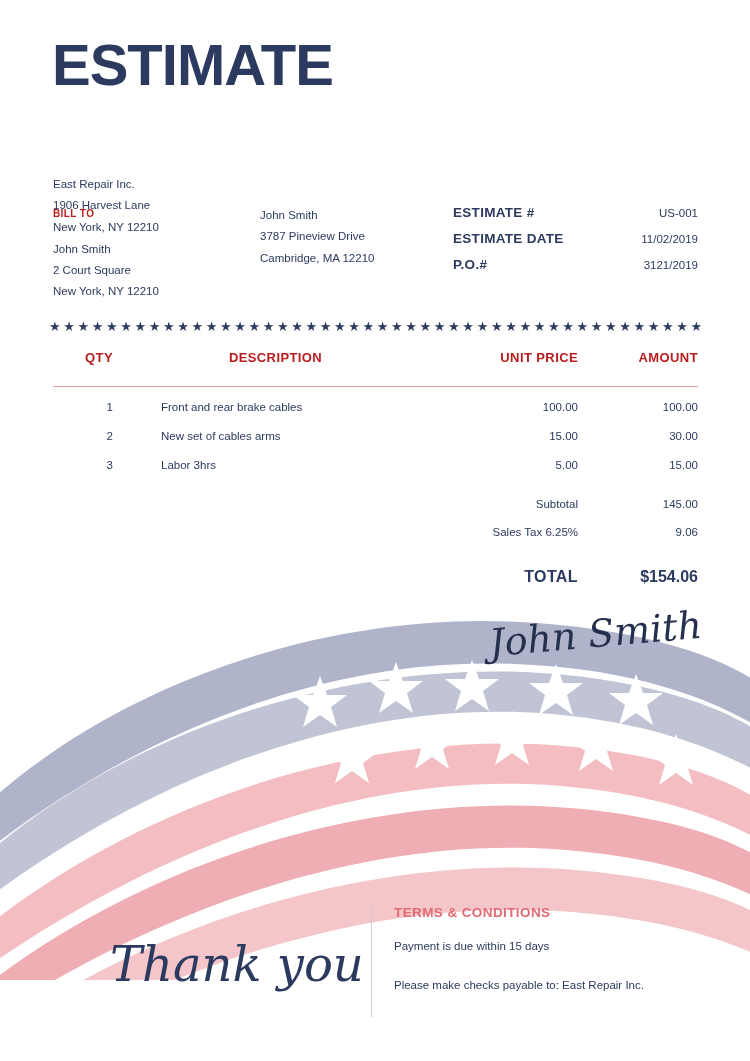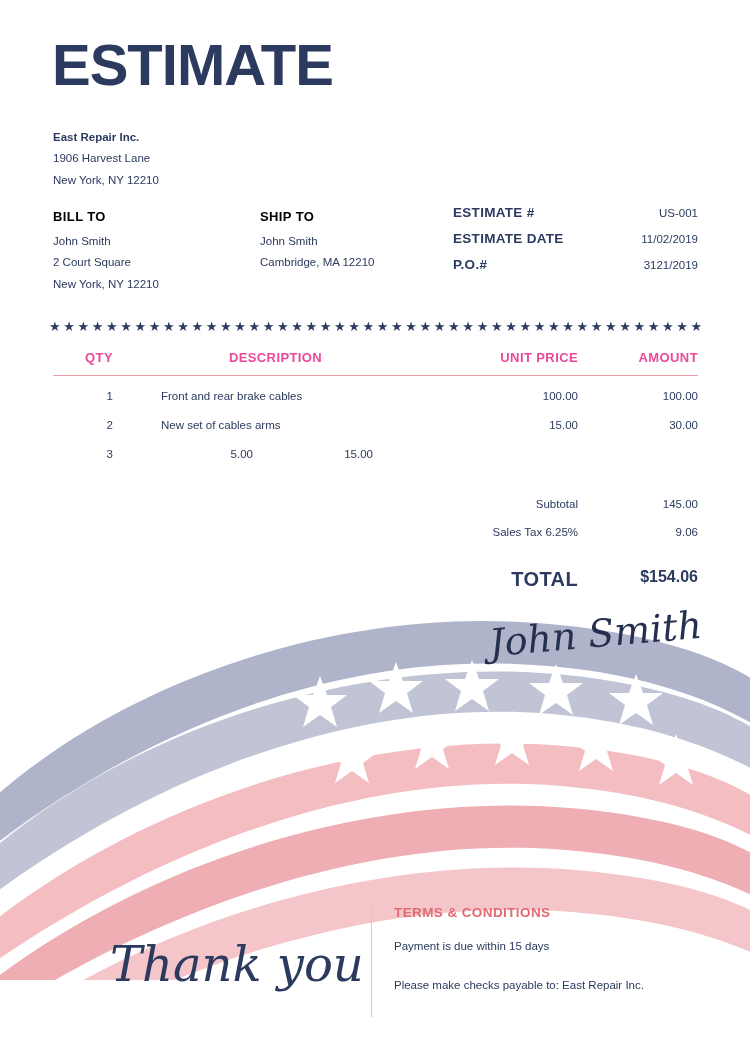--- a/index.html
+++ b/index.html
@@ -33,44 +33,44 @@
 
   
   .company {
     position: absolute;
     left: 53px;
     top: 127px;
     font-size: 11.5px;
     line-height: 1.85;
     color: #2b3a5e;
   }
-  .company .name { font-weight: bold; }
+  .company .name { font-weight: normal; margin-top: 47px; }
 
   
   .info-row {
     position: absolute;
     left: 53px;
     top: 205px;
     width: 645px;
     height: 95px;
   }
   .info-col {
     position: absolute;
     top: 0;
     font-size: 11.5px;
     line-height: 1.85;
   }
   .info-col.bill { left: 0; width: 190px; }
   .info-col.ship { left: 207px; width: 190px; }
   .col-head {
-    font-size: 13px;
+    font-size: 10px;
     font-weight: bold;
     letter-spacing: 0.4px;
-    margin-bottom: 2px;
-    color: #000000;
+    margin-bottom: 15px;
+    color: #b91c1c;
   }
   .meta {
     position: absolute;
     right: 0;
     top: 0;
     width: 245px;
   }
   .meta-line {
     display: flex;
     justify-content: space-between;
@@ -105,23 +105,23 @@
     position: absolute;
     left: 53px;
     top: 350px;
     width: 645px;
   }
   .t-head {
     display: flex;
     font-size: 13px;
     font-weight: bold;
     letter-spacing: 0.4px;
-    padding-bottom: 10px;
+    padding-bottom: 21px;
     border-bottom: 1.5px solid #e8a0a6;
-    color: #ec4899;
+    color: #b91c1c;
   }
   .t-row {
     display: flex;
     font-size: 11.5px;
     padding: 14px 0 3px 0;
   }
   .c-qty    { width: 60px;  text-align: right; }
   .c-desc   { flex: 1;      padding-left: 48px; text-align: left; }
   .c-price  { width: 140px; text-align: right; }
   .c-amount { width: 120px; text-align: right; }
@@ -139,21 +139,21 @@
   .tot-line {
     display: flex;
     padding: 8px 0;
   }
   .tot-label { flex: 1; text-align: right; padding-right: 0; }
   .tot-value { width: 120px; text-align: right; }
   .tot-line.grand {
     margin-top: 14px;
     font-weight: bold;
   }
-  .tot-line.grand .tot-label { font-size: 20px; letter-spacing: 0.4px; }
+  .tot-line.grand .tot-label { font-size: 16px; letter-spacing: 0.4px; }
   .tot-line.grand .tot-value { font-size: 16px; }
 
   
   .flag-art {
     position: absolute;
     left: 0;
     top: 560px;
     width: 750px;
     height: 420px;
     pointer-events: none;
@@ -223,22 +223,22 @@
   <div class="info-row">
 
     <div class="info-col bill">
       <div class="col-head">BILL TO</div>
       <div>John Smith</div>
       <div>2 Court Square</div>
       <div>New York, NY 12210</div>
     </div>
 
     <div class="info-col ship">
-      <div class="col-head">SHIP TO</div>
       <div>John Smith</div>
+      <div>3787 Pineview Drive</div>
       <div>Cambridge, MA 12210</div>
     </div>
 
     <div class="meta">
       <div class="meta-line">
         <span class="meta-label">ESTIMATE #</span>
         <span class="meta-value">US-001</span>
       </div>
       <div class="meta-line">
         <span class="meta-label">ESTIMATE DATE</span>
@@ -271,20 +271,21 @@
 
     <div class="t-row">
       <div class="c-qty">2</div>
       <div class="c-desc">New set of cables arms</div>
       <div class="c-price">15.00</div>
       <div class="c-amount">30.00</div>
     </div>
 
     <div class="t-row">
       <div class="c-qty">3</div>
+      <div class="c-desc">Labor 3hrs</div>
       <div class="c-price">5.00</div>
       <div class="c-amount">15.00</div>
     </div>
   </div>
 
   <div class="totals">
     <div class="tot-line">
       <div class="tot-label">Subtotal</div>
       <div class="tot-value">145.00</div>
     </div>

